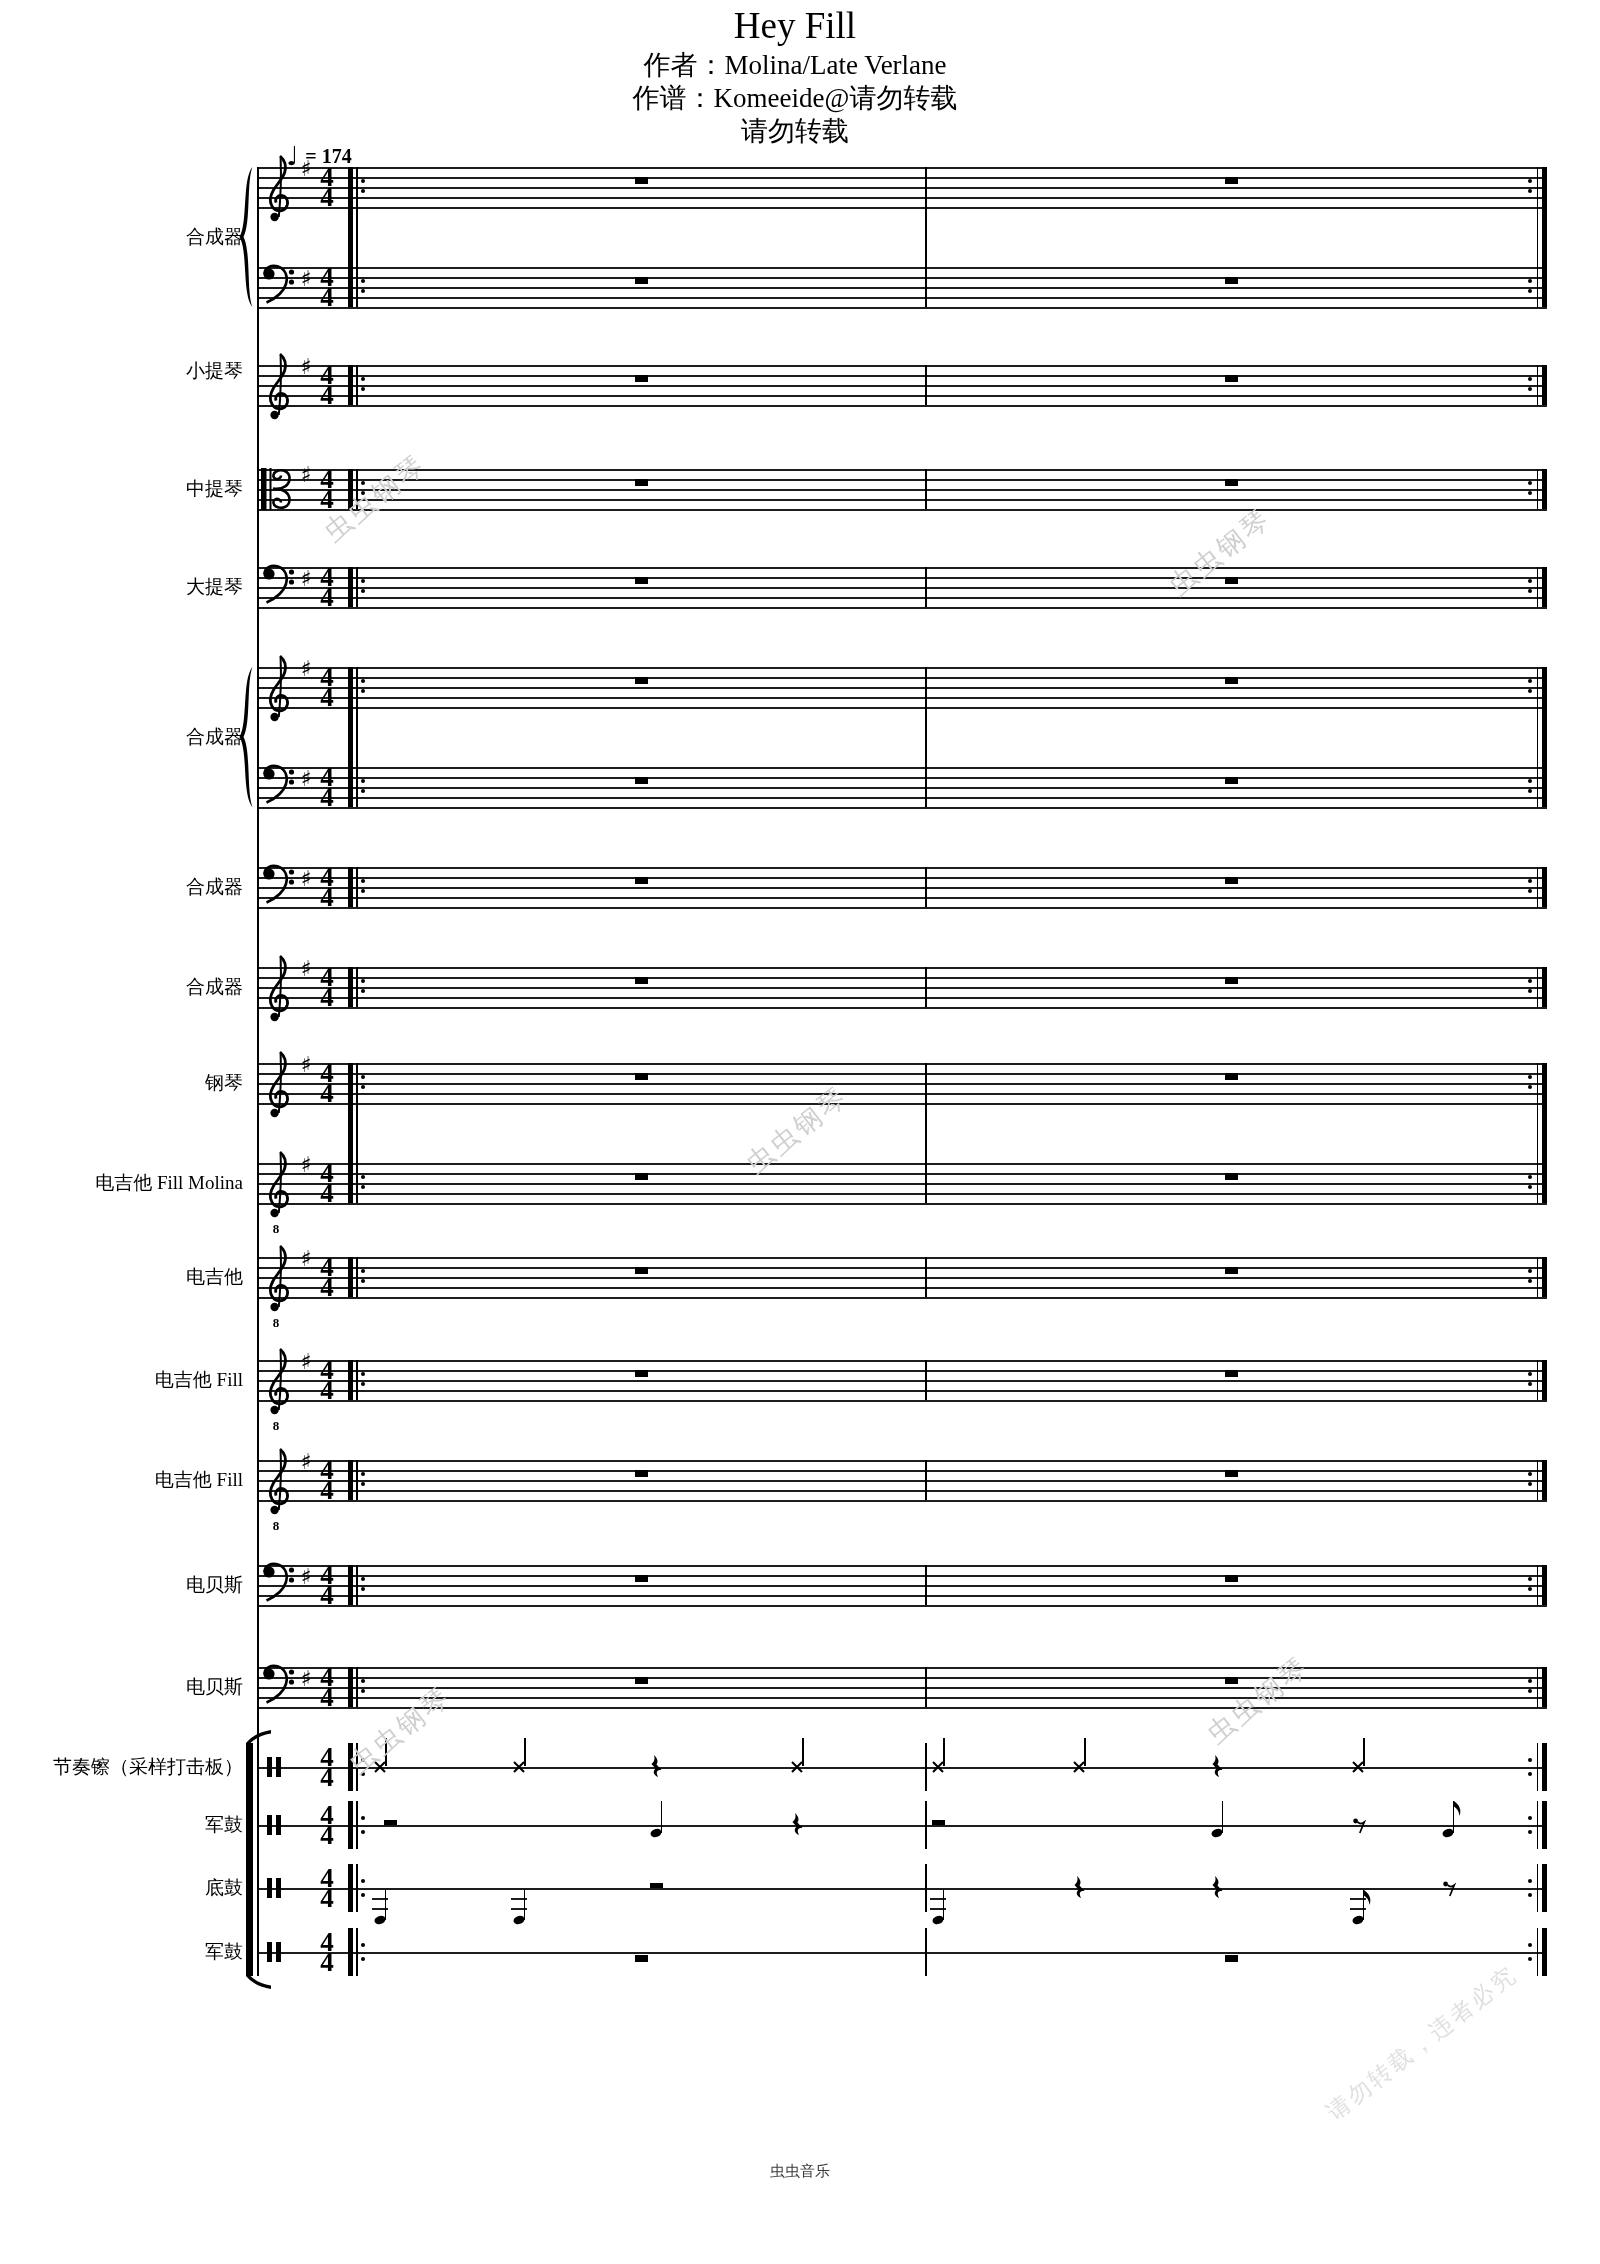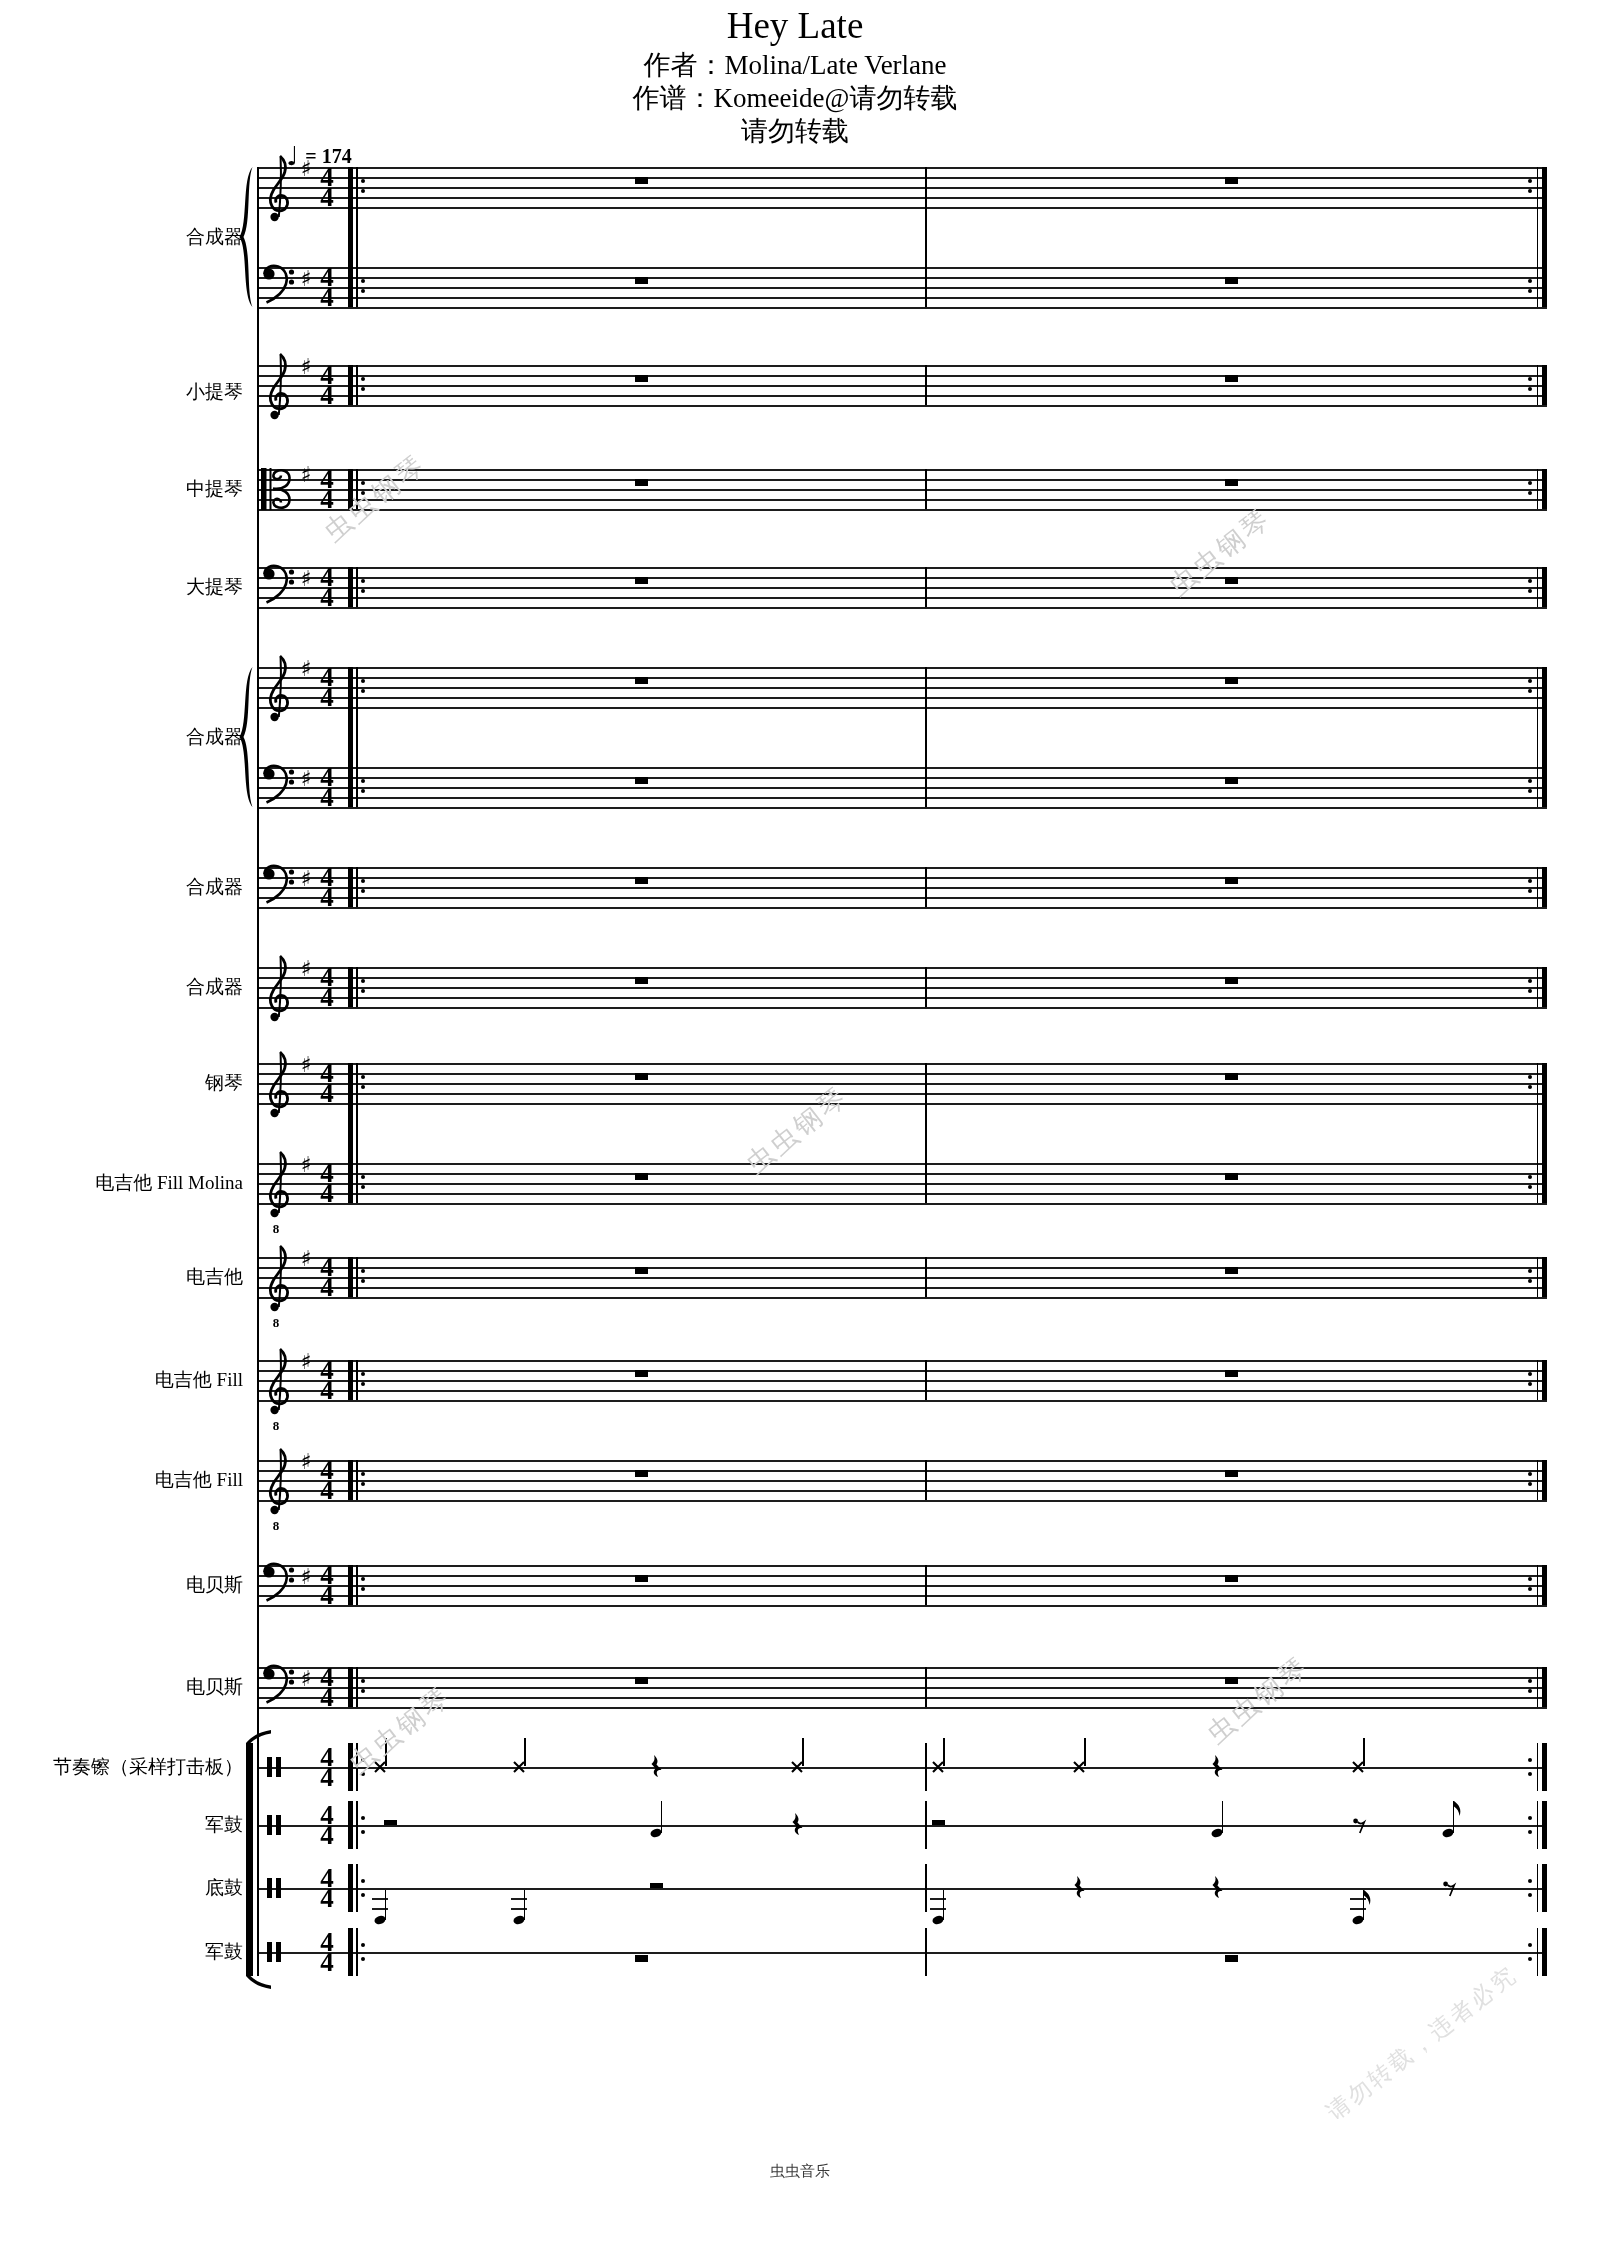--- a/index.html
+++ b/index.html
@@ -29,21 +29,21 @@
       transform:translate(-50%,-50%) rotate(-38deg);font-family:"Liberation Serif",serif;}
   .wm.light{color:#e0e0e0;font-size:23px;}
   #footer{position:absolute;left:800px;top:2162px;transform:translateX(-50%);
           font-size:15px;color:#3a3a3a;}
   svg{overflow:visible;}
 </style>
 </head>
 <body>
 
 <div id="page">
-  <div class="hdr title">Hey Late</div>
+  <div class="hdr title">Hey Fill</div>
   <div class="hdr l2">作者：Molina/Late Verlane</div>
   <div class="hdr l3">作谱：Komeeide@请勿转载</div>
   <div class="hdr l4">请勿转载</div>
   <div id="tempo">
     <span class="note">♩</span>
     <span class="txt">= 174</span>
   </div>
   <div id="score" class="abs" style="left:0;top:0;width:1600px;height:2264px;">
       <div class="stline" style="left:257px;top:167px;width:1290px"></div>
       <div class="stline" style="left:257px;top:177px;width:1290px"></div>
@@ -489,21 +489,21 @@
         <path d="M15.5 0 C5 12 11 56 2.5 70 C11 84 5 128 15.5 140 C9.5 126 14 84 6.5 70 C14 56 9.5 14 15.5 0 Z"></path>
       </svg>
       <div class="vbar" style="left:246px;top:1743px;width:6.5px;height:233px"></div>
       <svg width="26" height="13" viewBox="0 0 26 13" style="position:absolute;left:246px;top:1730px">
         <path d="M0 13 C7 5 15 1.5 25 0 L25 3.5 C16 5 9 8.5 4.5 13 Z"></path>
       </svg>
       <svg width="26" height="13" viewBox="0 0 26 13" style="position:absolute;left:246px;top:1976px">
         <path d="M0 0 C7 8 15 11.5 25 13 L25 9.5 C16 8 9 4.5 4.5 0 Z"></path>
       </svg>
       <div class="lbl" style="top:237px">合成器</div>
-      <div class="lbl" style="top:392px">小提琴</div>
+      <div class="lbl" style="top:371px">小提琴</div>
       <div class="lbl" style="top:489px">中提琴</div>
       <div class="lbl" style="top:587px">大提琴</div>
       <div class="lbl" style="top:737px">合成器</div>
       <div class="lbl" style="top:887px">合成器</div>
       <div class="lbl" style="top:987px">合成器</div>
       <div class="lbl" style="top:1083px">钢琴</div>
       <div class="lbl" style="top:1183px">电吉他 Fill Molina</div>
       <div class="lbl" style="top:1277px">电吉他</div>
       <div class="lbl" style="top:1380px">电吉他 Fill</div>
       <div class="lbl" style="top:1480px">电吉他 Fill</div>

